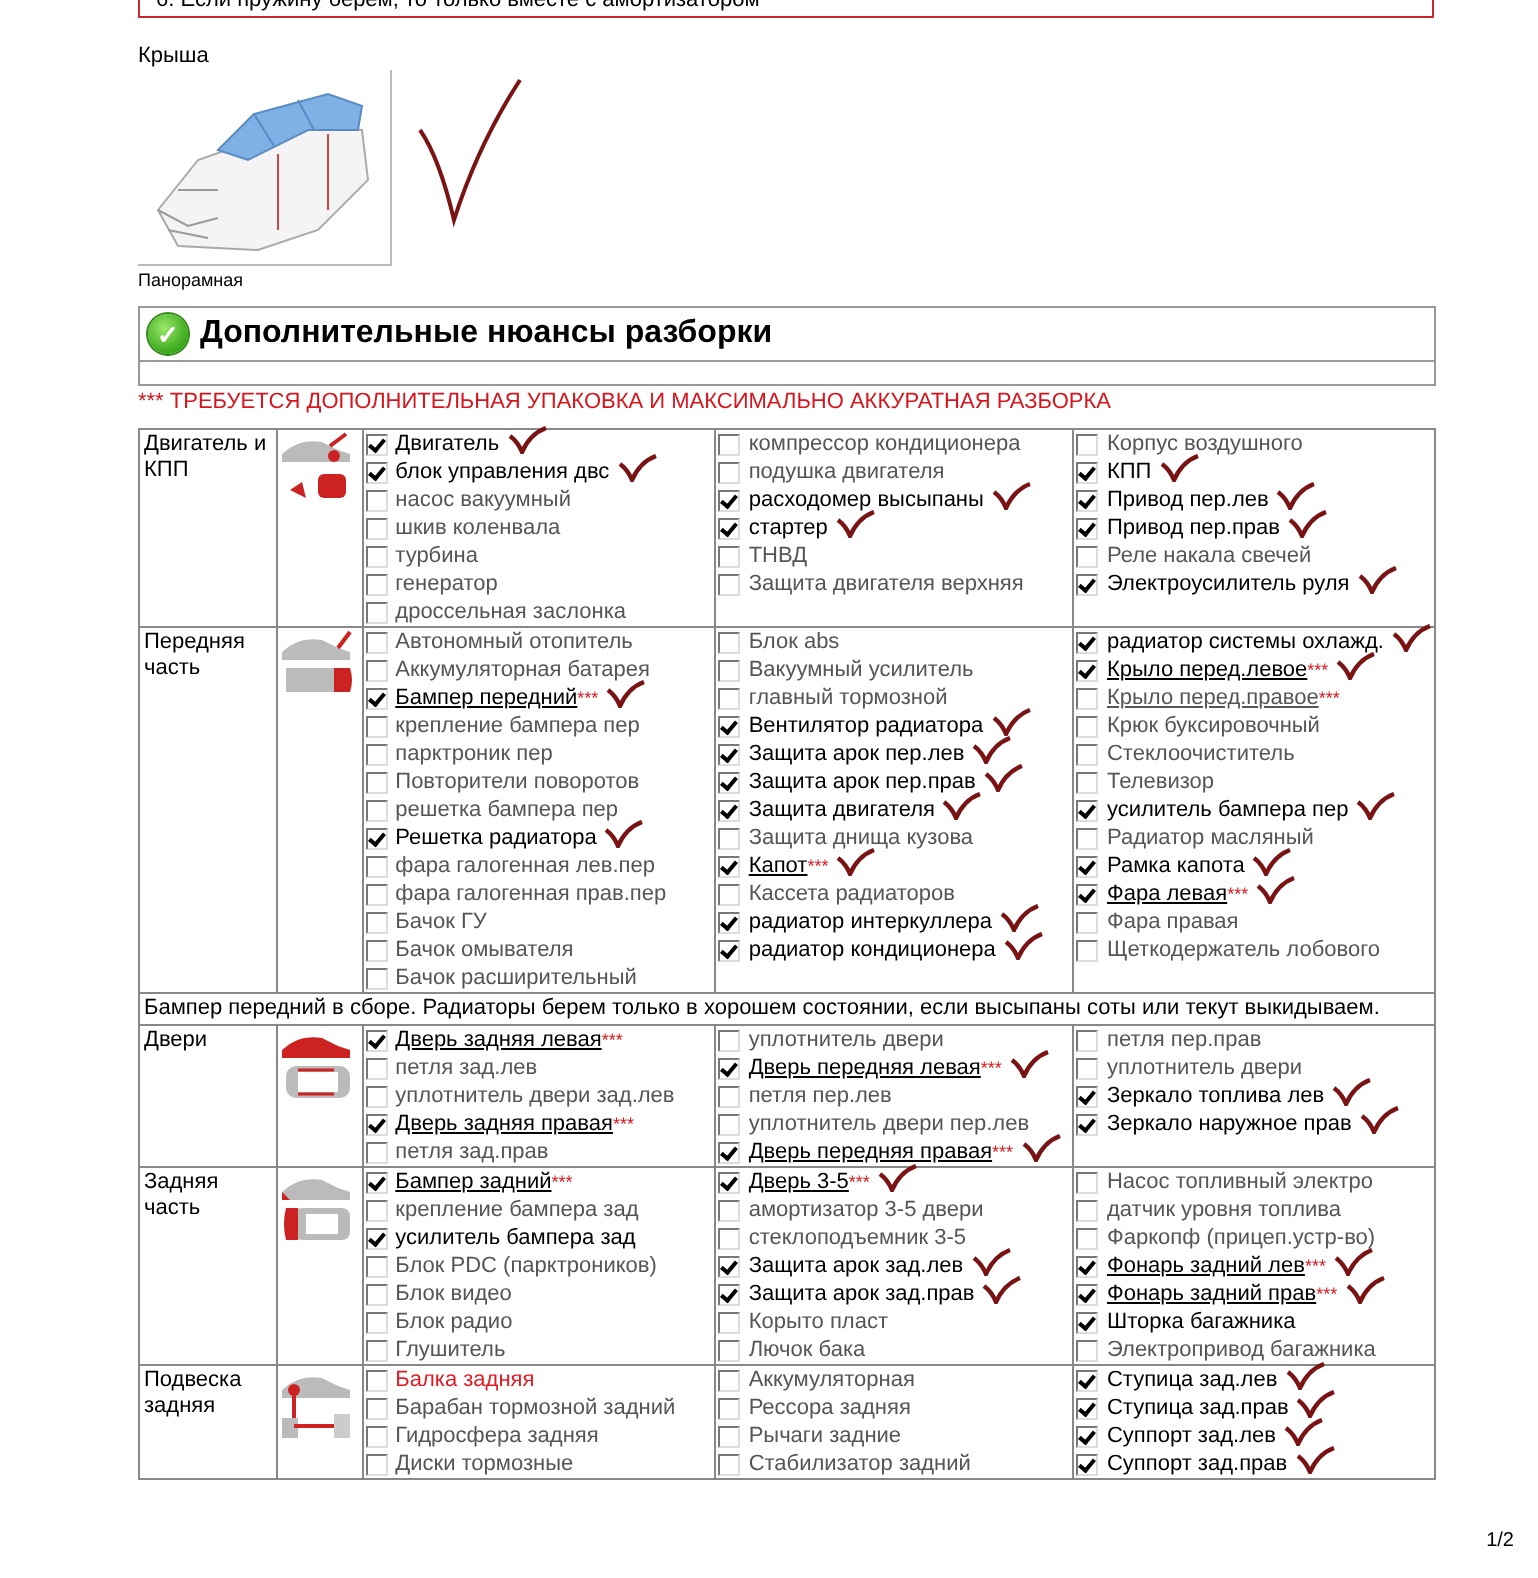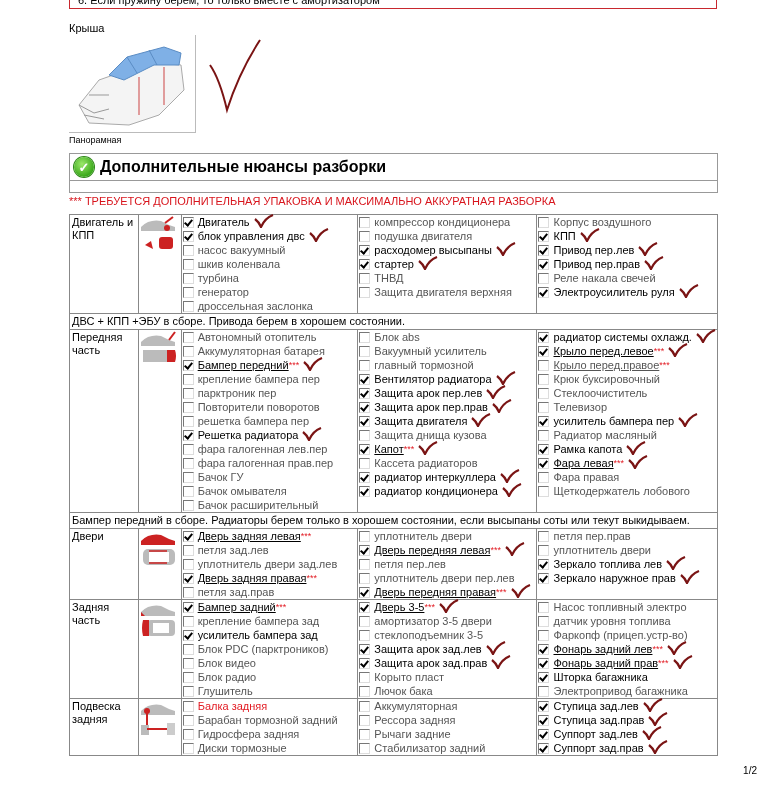--- a/index.html
+++ b/index.html
@@ -189,23 +189,20 @@
           <div class="item">
             <span class="cb on"></span>
             <span class="lbl on">Электроусилитель руля</span>
             <span class="mark"><svg width="22" height="14" viewBox="0 0 22 14">
                 <path d="M2 5 Q6 8 8 13 Q12 4 20 1" stroke="#7a1414" stroke-width="2.2" fill="none"></path>
               </svg></span>
           </div>
         </td>
       </tr>
       <tr>
-        <td class="note" colspan="5">ДВС + КПП +ЭБУ в сборе. Привода берем в хорошем состоянии.</td>
-      </tr>
-      <tr>
         <td class="cat">Передняя часть</td>
         <td class="ico"><span><svg width="40" height="40" viewBox="0 0 40 40">
               <path d="M2 12 Q10 4 22 6 L30 10 L36 12 L36 16 L2 16Z" fill="#bbb"></path>
               <path d="M30 10 L36 2" stroke="#c22" stroke-width="2"></path>
               <rect x="4" y="20" width="24" height="12" fill="#bbb"></rect>
               <path d="M28 20 L36 20 Q38 26 36 32 L28 32Z" fill="#c22"></path>
             </svg></span></td>
         <td class="col">
           <div class="item">
             <span class="cb"></span>

